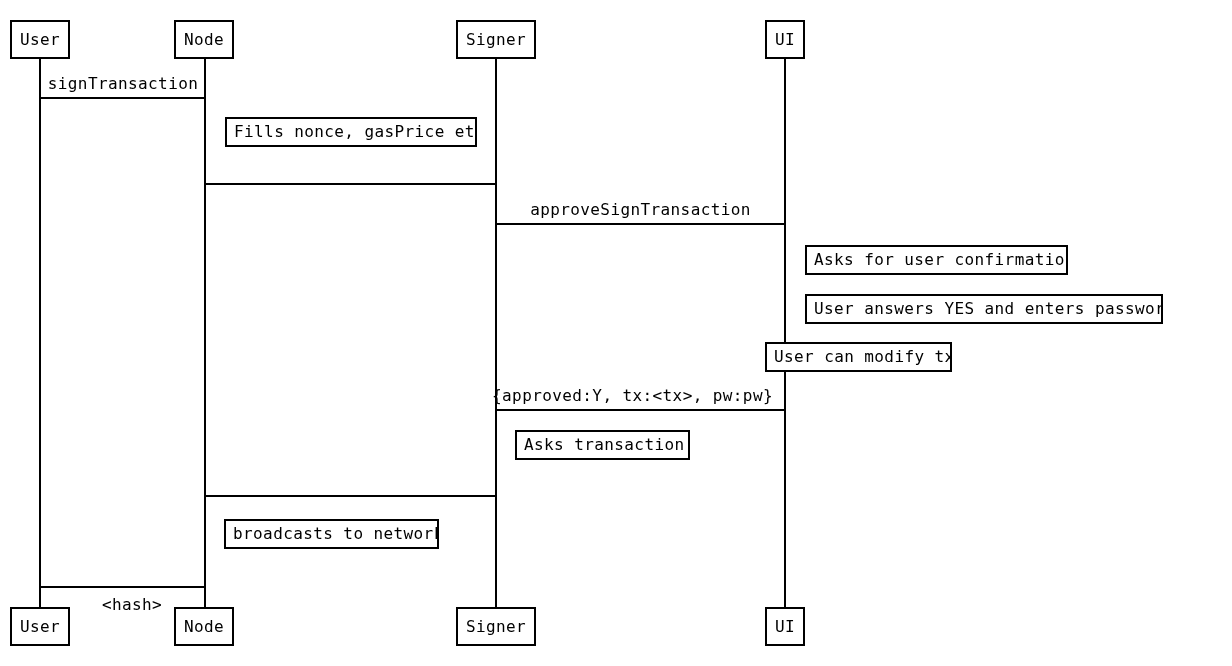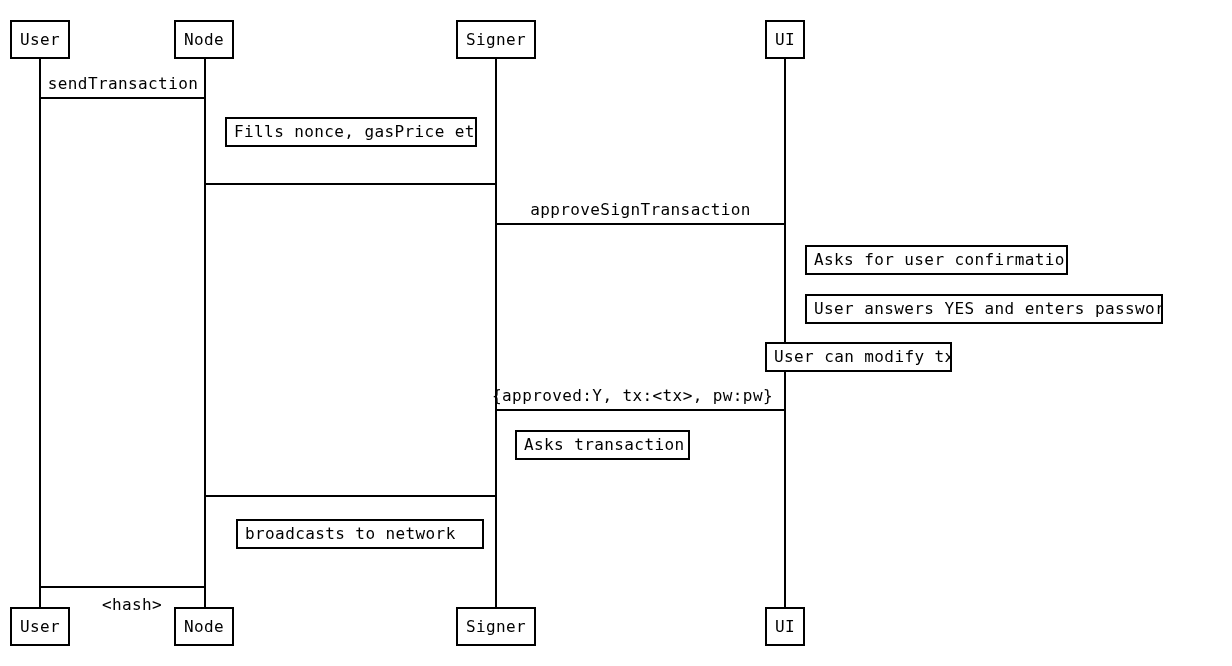--- a/index.html
+++ b/index.html
@@ -76,36 +76,36 @@
   <div class="actor" style="left:10px;top:20px;width:60px">User</div>
   <div class="actor" style="left:174px;top:20px;width:60px">Node</div>
   <div class="actor" style="left:456px;top:20px;width:80px">Signer</div>
   <div class="actor" style="left:765px;top:20px;width:40px">UI</div>
 
   <div class="actor" style="left:10px;top:607px;width:60px">User</div>
   <div class="actor" style="left:174px;top:607px;width:60px">Node</div>
   <div class="actor" style="left:456px;top:607px;width:80px">Signer</div>
   <div class="actor" style="left:765px;top:607px;width:40px">UI</div>
 
-  <div class="msg-label" style="left:40px;top:72px;width:166px">sendTransaction</div>
+  <div class="msg-label" style="left:40px;top:72px;width:166px">signTransaction</div>
   <div class="msg-line" style="left:40px;top:97px;width:166px"></div>
 
   <div class="msg-line" style="left:204px;top:183px;width:293px"></div>
 
   <div class="msg-label" style="left:495px;top:198px;width:291px">approveSignTransaction</div>
   <div class="msg-line" style="left:495px;top:223px;width:291px"></div>
 
   <div class="msg-label" style="left:487px;top:384px;width:291px">{approved:Y, tx:&lt;tx&gt;, pw:pw}</div>
   <div class="msg-line" style="left:495px;top:409px;width:291px"></div>
 
   <div class="msg-line" style="left:204px;top:495px;width:293px"></div>
 
   <div class="msg-label" style="left:40px;top:593px;width:184px">&lt;hash&gt;</div>
   <div class="msg-line" style="left:40px;top:586px;width:166px"></div>
 
   <div class="note" style="left:225px;top:117px;width:252px">Fills nonce, gasPrice etc</div>
   <div class="note" style="left:805px;top:245px;width:263px">Asks for user confirmation</div>
   <div class="note" style="left:805px;top:294px;width:358px">User answers YES and enters password</div>
   <div class="note" style="left:765px;top:342px;width:187px">User can modify tx</div>
   <div class="note" style="left:515px;top:430px;width:175px">Asks transaction</div>
-  <div class="note" style="left:236px;top:519px;width:248px">broadcasts to network</div>
+  <div class="note" style="left:224px;top:519px;width:215px">broadcasts to network</div>
 
 </div>
 
 </body></html>

